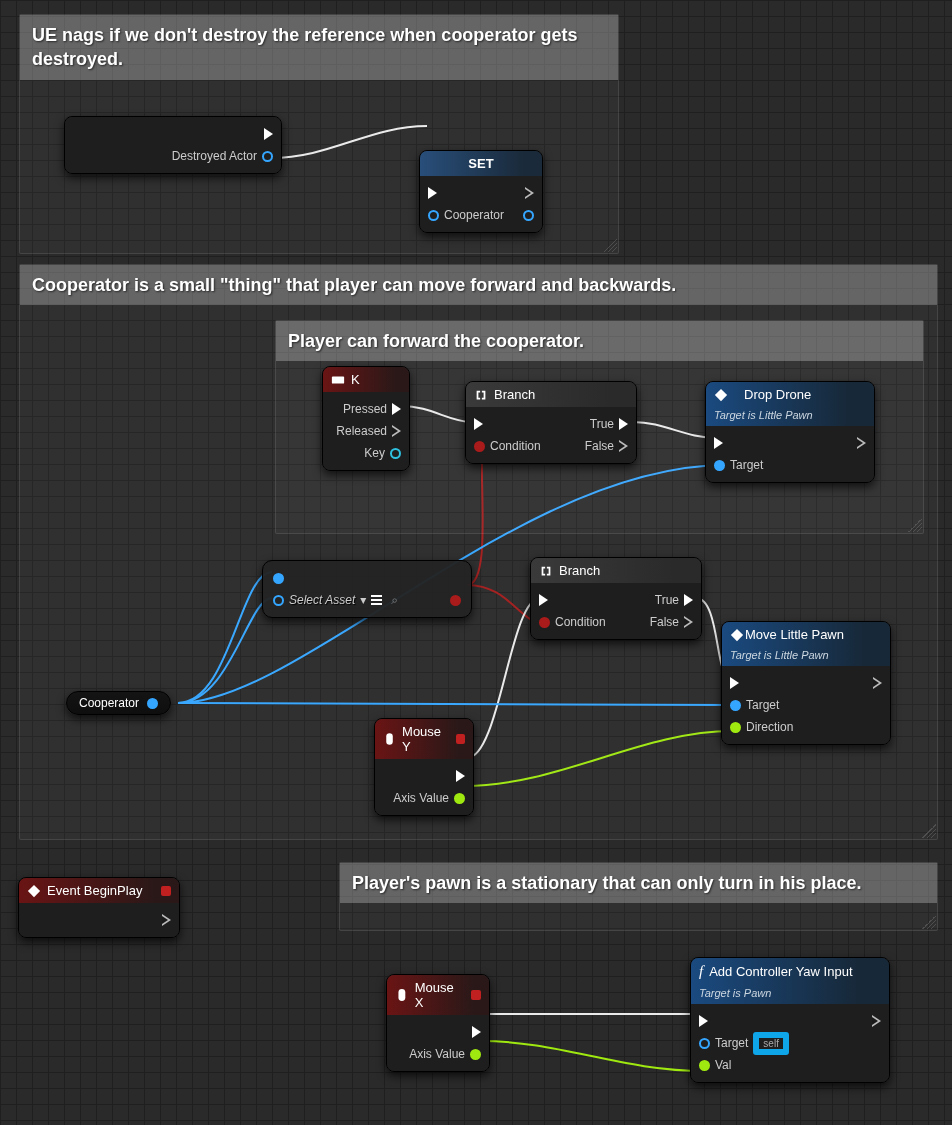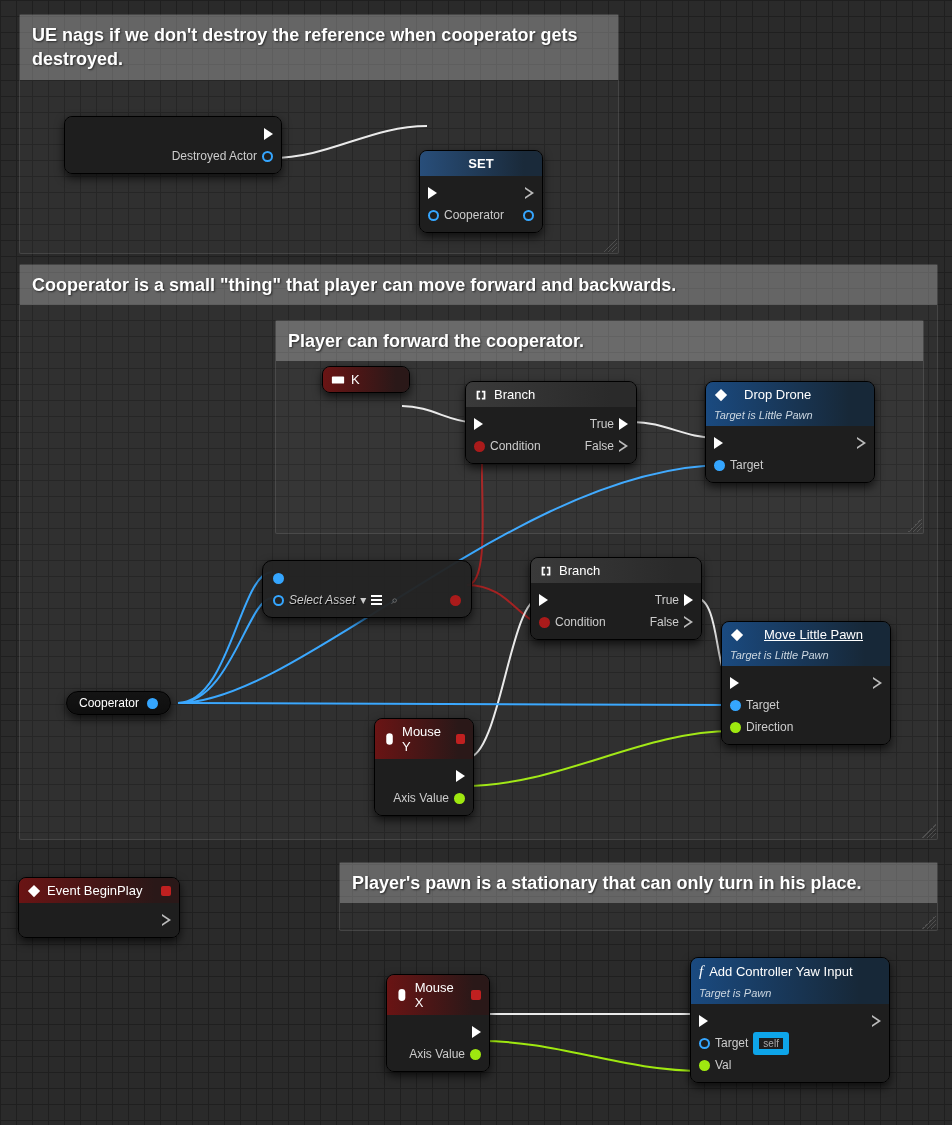--- a/index.html
+++ b/index.html
@@ -230,20 +230,43 @@
   </div>
 </div>
 
 <div class="node" style="left:322px; top:366px; width:88px;">
   <div class="node-head head-red">
     <svg class="icon-svg" viewBox="0 0 16 16">
         <rect x="1" y="4" width="14" height="8" rx="1"></rect>
       </svg>
     <span>K</span>
   </div>
+  <div class="node-body">
+    <div class="row">
+        <div class="rleft"></div>
+        <div class="rright">
+          <span class="txt">Pressed</span>
+          <span class="exec"></span>
+        </div>
+      </div>
+    <div class="row">
+        <div class="rleft"></div>
+        <div class="rright">
+          <span class="txt">Released</span>
+          <span class="exec hollow"></span>
+        </div>
+      </div>
+    <div class="row">
+        <div class="rleft"></div>
+        <div class="rright">
+          <span class="txt">Key</span>
+          <span class="pin c-cyan"></span>
+        </div>
+      </div>
+  </div>
 </div>
 
 <div class="node" style="left:465px; top:381px; width:172px;">
   <div class="node-head head-grey">
     <svg class="icon-svg" viewBox="0 0 16 16">
         <path d="M3 3h4v2H5v6h2v2H3zM9 3h4v10H9v-2h2V5H9z"></path>
       </svg>
     <span>Branch</span>
   </div>
   <div class="node-body">
@@ -348,21 +371,21 @@
       <div class="rright">
           <span class="txt">False</span>
           <span class="exec hollow"></span>
         </div>
     </div>
   </div>
 </div>
 
 <div class="node" style="left:721px; top:621px; width:170px;">
   <div class="node-head head-blue" style="flex-direction:column; align-items:flex-start;">
-    <div style="display:flex;align-items:center;gap:20px;text-decoration:underline;">
+    <div style="display:flex;align-items:center;gap:1px;">
       <svg class="icon-svg" viewBox="0 0 16 16">
           <path d="M8 1l7 7-7 7-7-7z"></path>
         </svg>
       <span>Move Little Pawn</span>
     </div>
     <span class="node-sub">Target is Little Pawn</span>
   </div>
   <div class="node-body">
     <div class="row">
         <div class="rleft">

